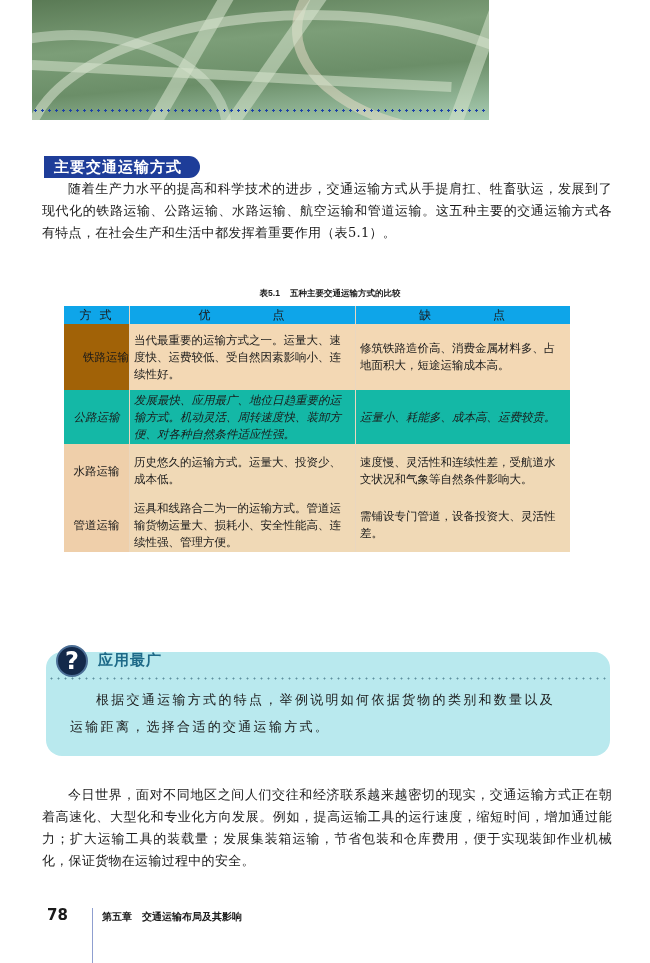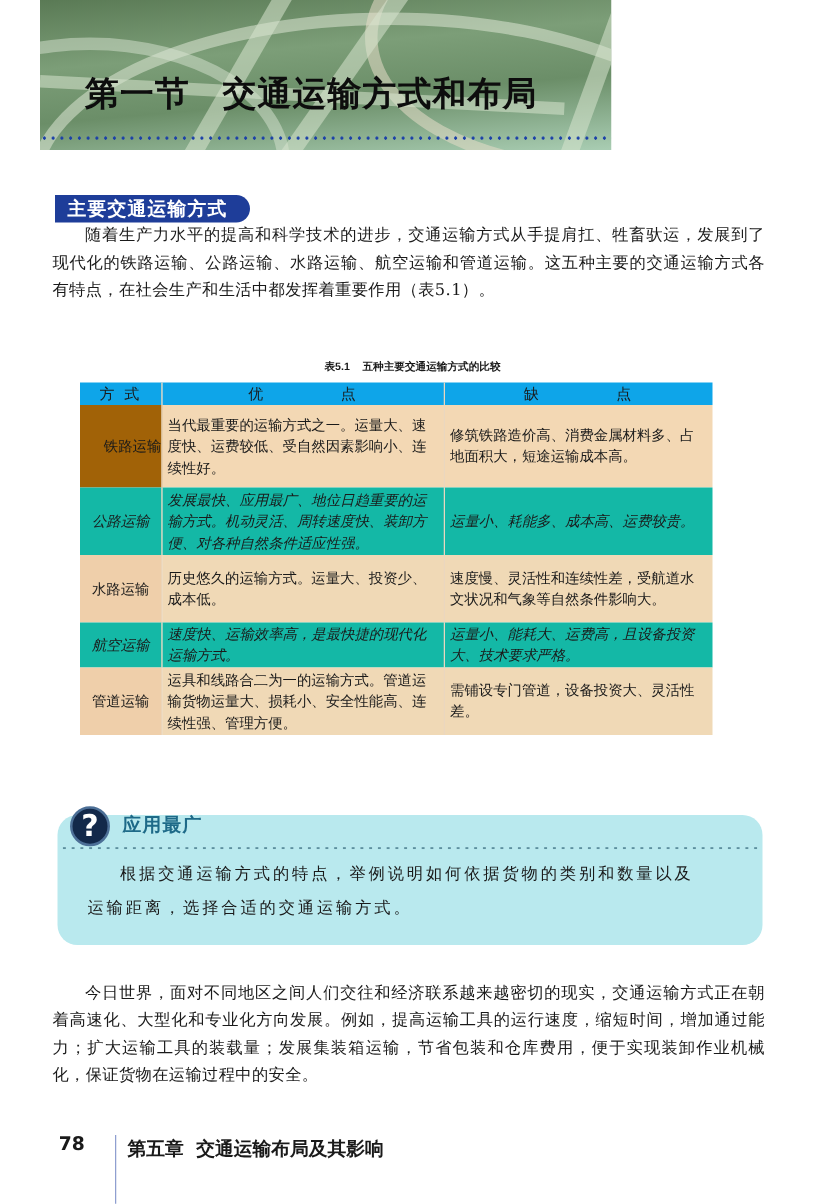--- a/index.html
+++ b/index.html
@@ -105,38 +105,35 @@
   }
 
   
   .page-num {
     position: absolute; left: 47px; top: 906px; font-family: "DejaVu Sans", "Liberation Sans", sans-serif;
     font-weight: bold; font-size: 15px;
   }
   .footer-rule { position: absolute; left: 92px; top: 908px; width: 1px; height: 55px; background: #8f9fd0; }
   .footer-chapter {
     position: absolute; left: 102px; top: 910px; font-family: "DejaVu Sans", "Liberation Sans", sans-serif;
-    font-weight: bold; font-size: 15px;
+    font-weight: bold; font-size: 10px;
   }
   .footer-chapter .gap { display: inline-block; width: 10px; }
 </style>
 </head>
 <body>
 
 <div class="hero-real" style="background: linear-gradient(175deg, #5a7a55 0%, #7c9e78 35%, #6b8e68 62%, #a9cdb3 100%);">
   <div class="road r1"></div>
   <div class="road r2"></div>
   <div class="road r3"></div>
   <div class="beam b1"></div>
   <div class="beam b2"></div>
   <div class="beam b3"></div>
   <div class="beam b4"></div>
-  <div class="hero-title">
-    <span>第一节</span><span class="gap"></span><span>交通运输方式和布局</span>
-  </div>
   <div class="hero-dots"></div>
 </div>
 
 <div class="section-head">
   <div class="bar"></div>
   <div class="bar"></div>
   <div class="pill">主要交通运输方式</div>
 </div>
 
 <p class="para para1" style="margin:0;">随着生产力水平的提高和科学技术的进步，交通运输方式从手提肩扛、牲畜驮运，发展到了现代化的铁路运输、公路运输、水路运输、航空运输和管道运输。这五种主要的交通运输方式各有特点，在社会生产和生活中都发挥着重要作用（表5.1）。</p>
@@ -162,25 +159,20 @@
     <tr class="even row-road">
       <td class="mode">公路运输</td>
       <td class="pros">发展最快、应用最广、地位日趋重要的运输方式。机动灵活、周转速度快、装卸方便、对各种自然条件适应性强。</td>
       <td class="cons">运量小、耗能多、成本高、运费较贵。</td>
     </tr>
     <tr class="odd row-water">
       <td class="mode">水路运输</td>
       <td class="pros">历史悠久的运输方式。运量大、投资少、成本低。</td>
       <td class="cons">速度慢、灵活性和连续性差，受航道水文状况和气象等自然条件影响大。</td>
     </tr>
-    <tr class="even row-air">
-      <td class="mode">航空运输</td>
-      <td class="pros">速度快、运输效率高，是最快捷的现代化运输方式。</td>
-      <td class="cons">运量小、能耗大、运费高，且设备投资大、技术要求严格。</td>
-    </tr>
     <tr class="odd row-pipe">
       <td class="mode">管道运输</td>
       <td class="pros">运具和线路合二为一的运输方式。管道运输货物运量大、损耗小、安全性能高、连续性强、管理方便。</td>
       <td class="cons">需铺设专门管道，设备投资大、灵活性差。</td>
     </tr>
   </tbody>
 </table>
 
 <div class="think"></div>
 <div class="think-icon">?</div>

